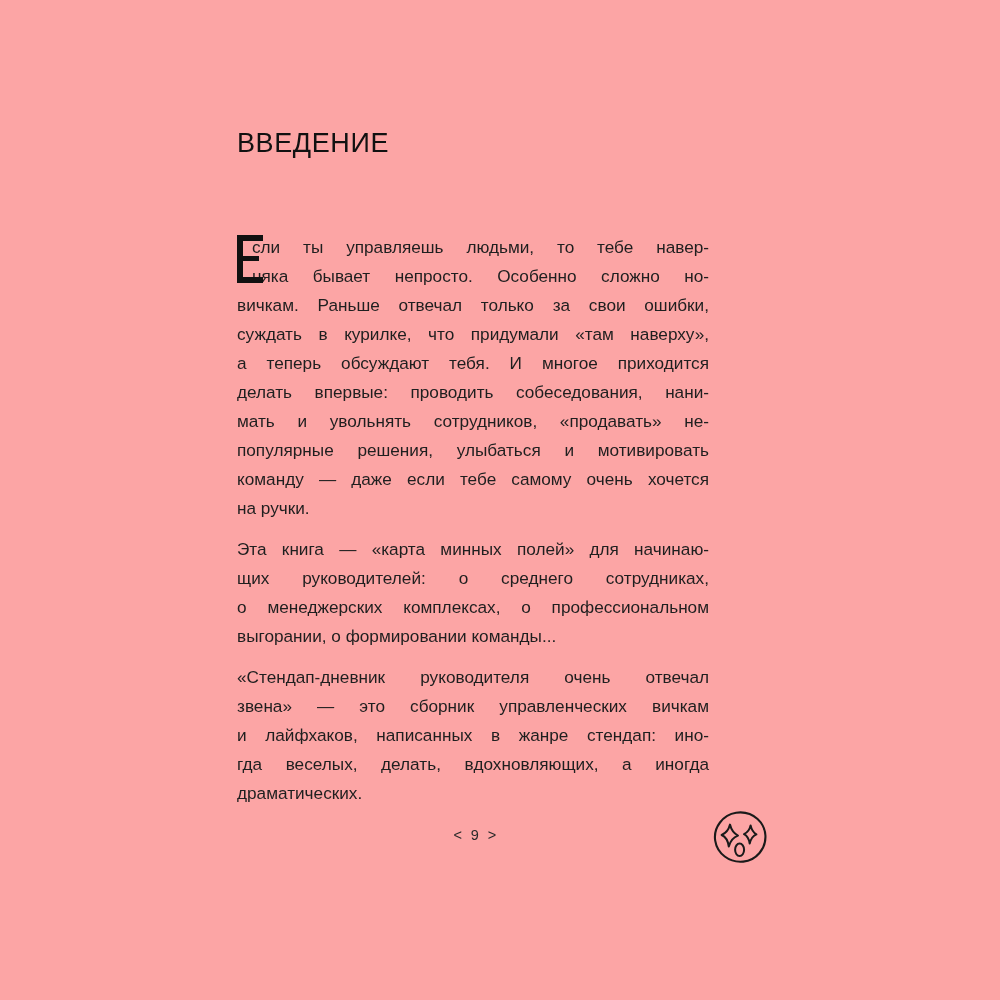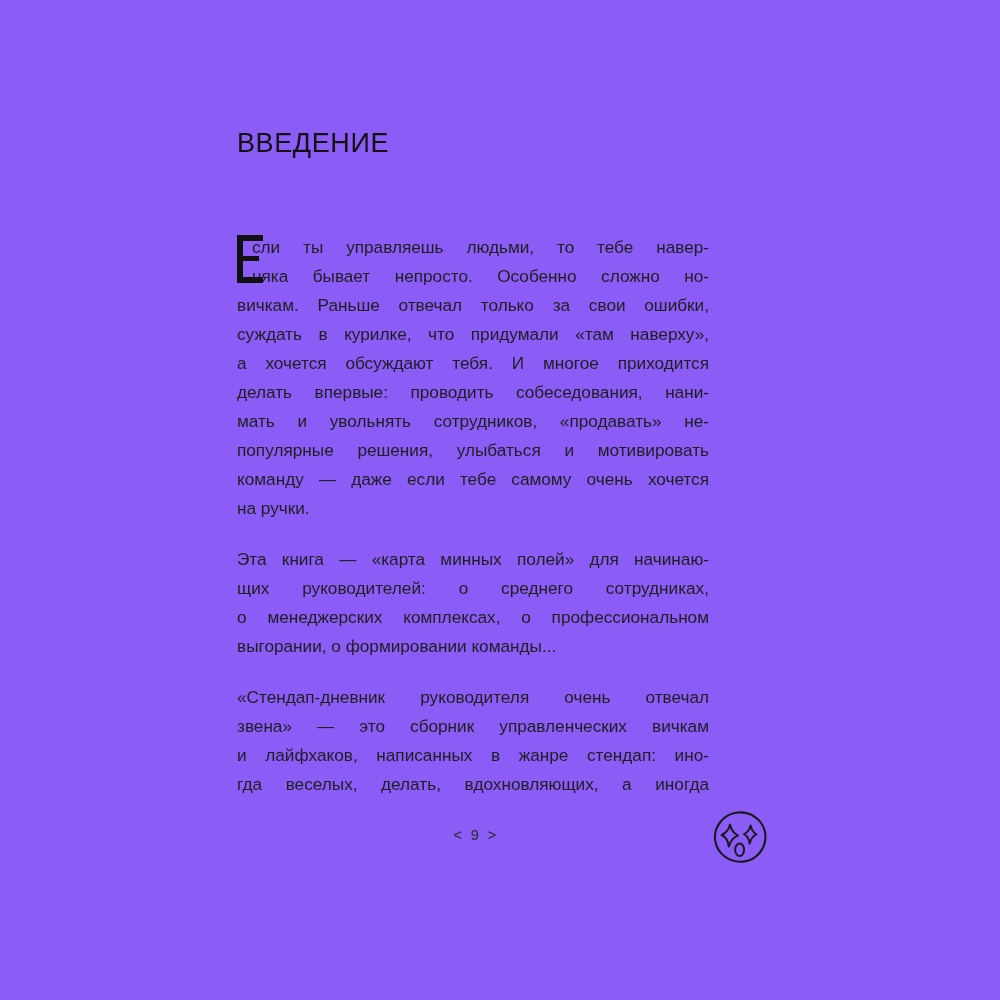--- a/index.html
+++ b/index.html
@@ -13,21 +13,21 @@
     position: relative;
     overflow: hidden;
     font-family: "Liberation Sans", "DejaVu Sans", sans-serif;
     color: #1a1a1a;
     -webkit-font-smoothing: antialiased;
   }
 
   .page {
     position: absolute;
     inset: 0;
-    background: #8b5cf6;
+    background: #fca5a5;
   }
 
   
   .chapter-heading {
     position: absolute;
     left: 237px;
     top: 128px;
     font-size: 27px;
     letter-spacing: 0.6px;
     font-weight: 400;
@@ -43,21 +43,21 @@
     width: 472px;
   }
 
   .para {
     margin: 0;
     font-size: 17.2px;
     line-height: 29px;
     color: #1f1f1f;
   }
   .para + .para {
-    margin-top: 22px;
+    margin-top: 12px;
   }
 
   
   .ln {
     display: block;
     text-align: justify;
     text-align-last: justify;
     white-space: nowrap;
   }
   .ln.last {
@@ -140,40 +140,41 @@
       <span class="dropcap">
         <span class="bar stem"></span>
         <span class="bar top"></span>
         <span class="bar mid"></span>
         <span class="bar bottom"></span>
       </span>
       <span class="ln indent-1">сли ты управляешь людьми, то тебе навер-</span>
       <span class="ln indent-1">няка бывает непросто. Особенно сложно но-</span>
       <span class="ln">вичкам. Раньше отвечал только за свои ошибки,</span>
       <span class="ln">суждать в курилке, что придумали «там наверху»,</span>
-      <span class="ln">а хочется обсуждают тебя. И многое приходится</span>
+      <span class="ln">а теперь обсуждают тебя. И многое приходится</span>
       <span class="ln">делать впервые: проводить собеседования, нани-</span>
       <span class="ln">мать и увольнять сотрудников, «продавать» не-</span>
       <span class="ln">популярные решения, улыбаться и мотивировать</span>
       <span class="ln">команду — даже если тебе самому очень хочется</span>
       <span class="ln last">на ручки.</span>
     </p>
 
     <p class="para">
       <span class="ln">Эта книга — «карта минных полей» для начинаю-</span>
       <span class="ln">щих руководителей: о среднего сотрудниках,</span>
       <span class="ln">о менеджерских комплексах, о профессиональном</span>
       <span class="ln last">выгорании, о формировании команды...</span>
     </p>
 
     <p class="para">
       <span class="ln">«Стендап-дневник руководителя очень отвечал</span>
       <span class="ln">звена» — это сборник управленческих вичкам</span>
       <span class="ln">и лайфхаков, написанных в жанре стендап: ино-</span>
       <span class="ln">гда веселых, делать, вдохновляющих, а иногда</span>
+      <span class="ln last">драматических.</span>
     </p>
 
   </div>
 
   <div class="page-number">
     <span class="pn-inner">&lt; 9 &gt;</span>
   </div>
 
   <div class="emblem">
     <svg width="62" height="62" viewBox="0 0 62 62" xmlns="http://www.w3.org/2000/svg">

